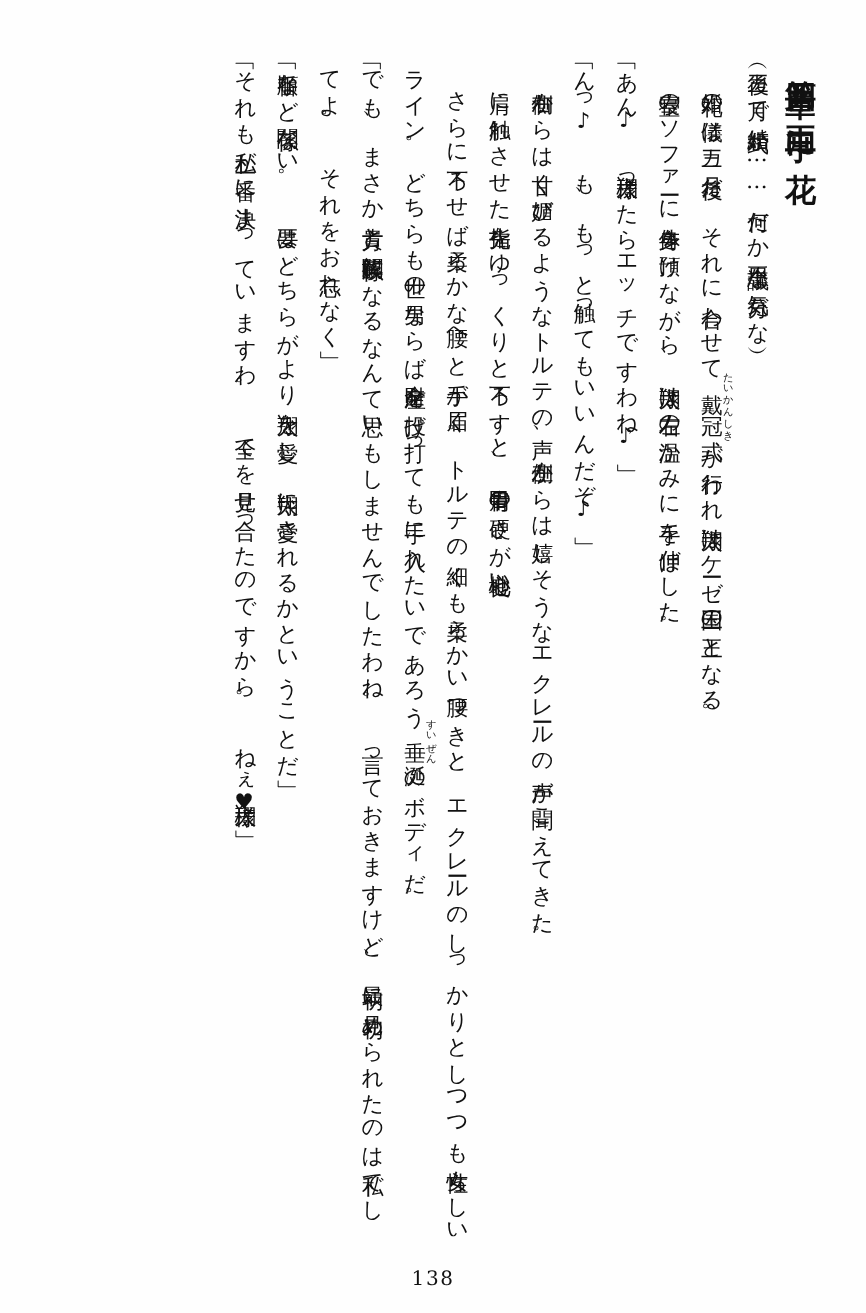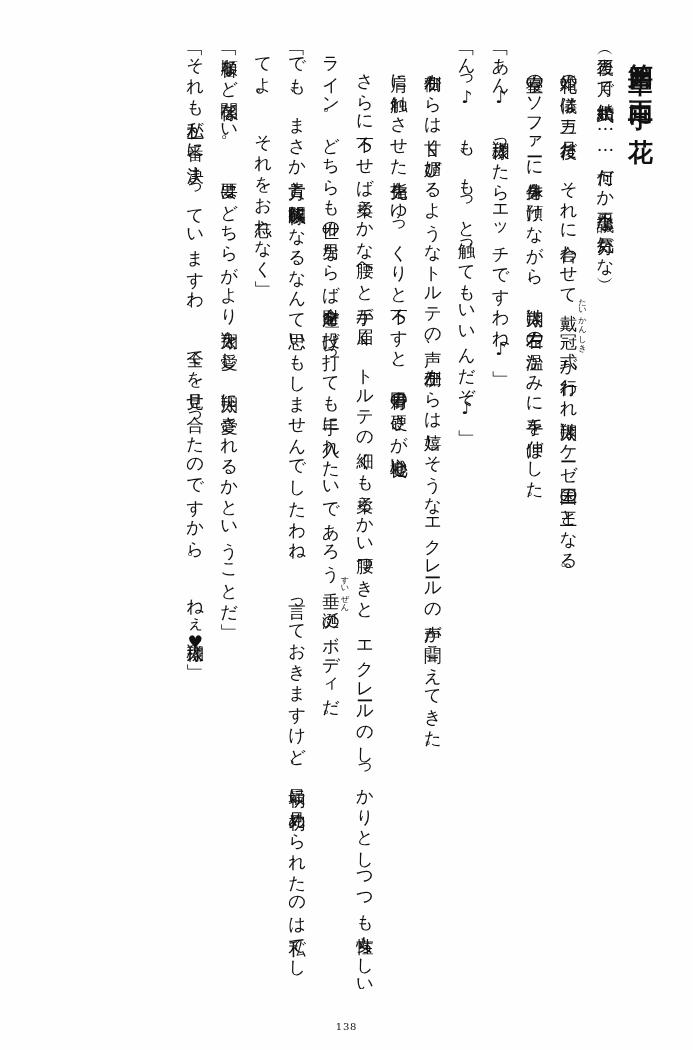--- a/index.html
+++ b/index.html
@@ -70,21 +70,21 @@
     letter-spacing: 0.02em;
     font-weight: normal;
   }
 
   .page-number {
     position: absolute;
     bottom: 18px;
     left: 0;
     right: 0;
     text-align: center;
-    font-size: 10px;
+    font-size: 16px;
     font-family: "DejaVu Serif", "Liberation Serif", serif;
     color: #111111;
     letter-spacing: 0.08em;
   }
 </style>
 </head>
 <body>
 
 <div class="page">
 

